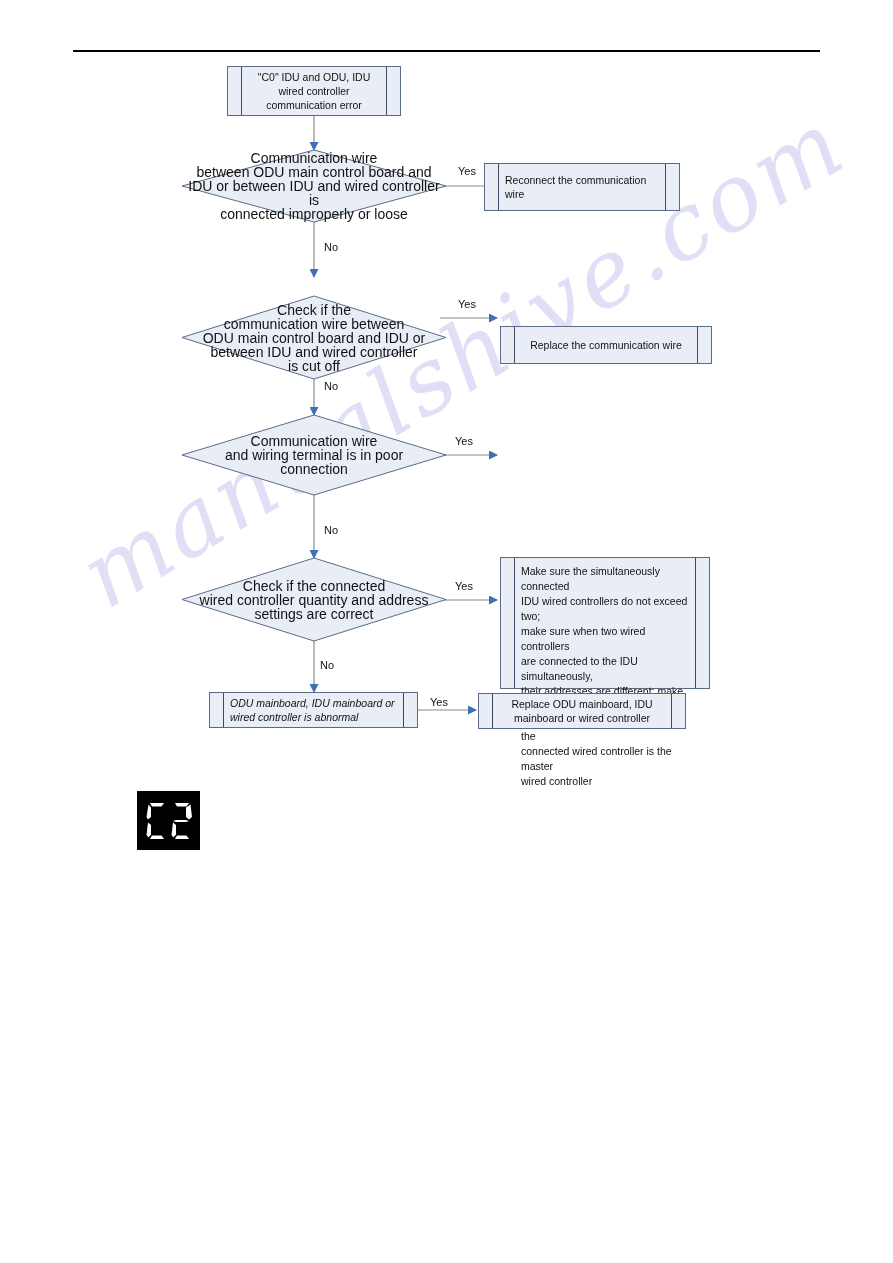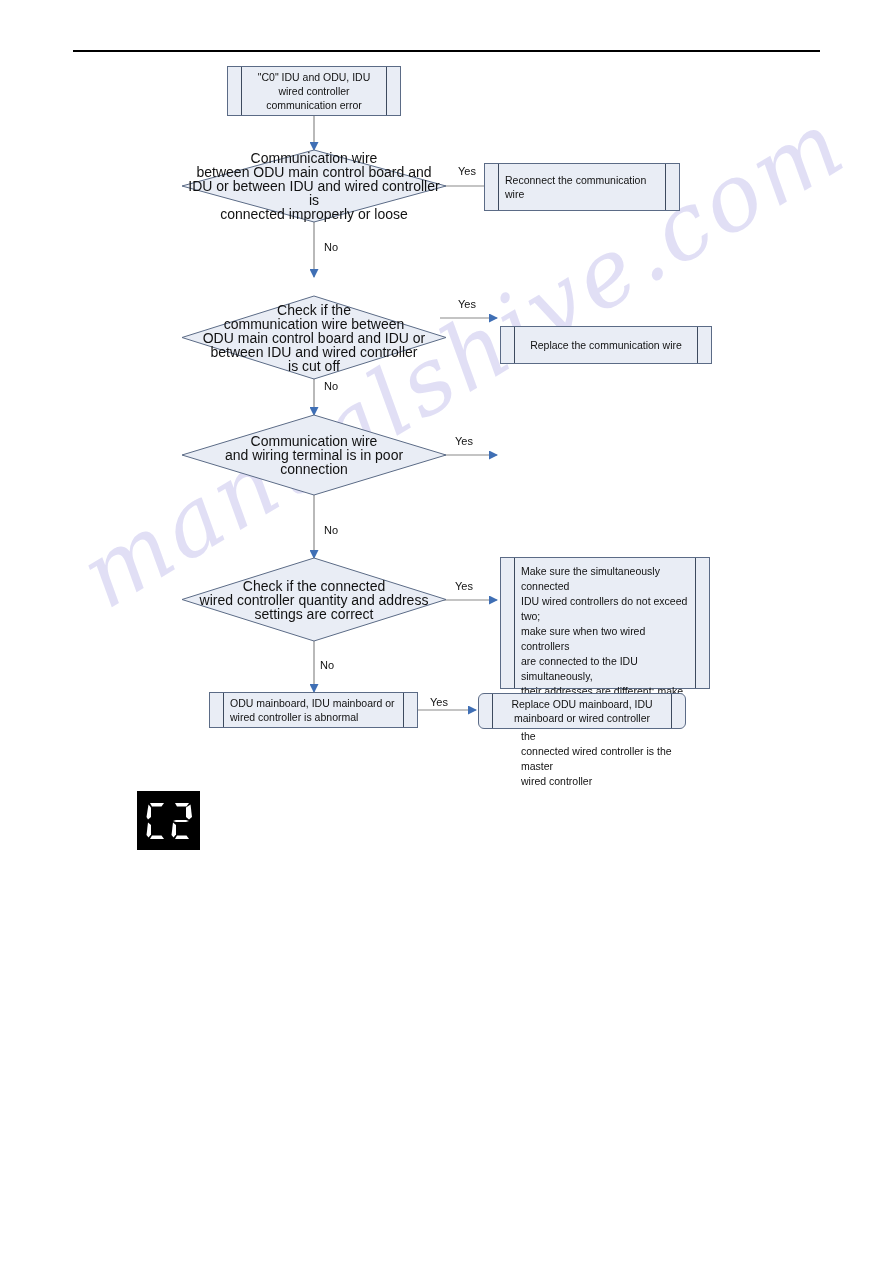--- a/index.html
+++ b/index.html
@@ -276,29 +276,29 @@
 IDU wired controllers do not exceed two;
 make sure when two wired controllers
 are connected to the IDU simultaneously,
 their addresses are different; make
 sure when there is only one wired
 controller is connected to the IDU, the
 connected wired controller is the master
 wired controller</span>
     </div>
 
-    <div class="pbox" style="left:209px; top:692px; width:209px; height:36px;">
+    <div class="pbox" style="left:209px; top:692px; width:209px; height:36px;font-style:italic;">
       <span class="bar-l"></span>
       <span class="bar-r"></span>
       <span class="ptext">ODU mainboard, IDU mainboard or
 wired controller is abnormal</span>
     </div>
     <span class="elabel" style="left:430px; top:696px;">Yes</span>
 
-    <div class="pbox center" style="left:478px; top:693px; width:208px; height:36px;border-radius:6px;">
+    <div class="pbox center" style="left:478px; top:693px; width:208px; height:36px;">
       <span class="bar-l"></span>
       <span class="bar-r"></span>
       <span class="ptext">Replace ODU mainboard, IDU
 mainboard or wired controller</span>
     </div>
 
     <div id="led" style="left:137px; top:791px; width:61px; height:57px;">
       <div class="digits">
 
         <svg width="22" height="38" viewBox="0 0 22 38">

